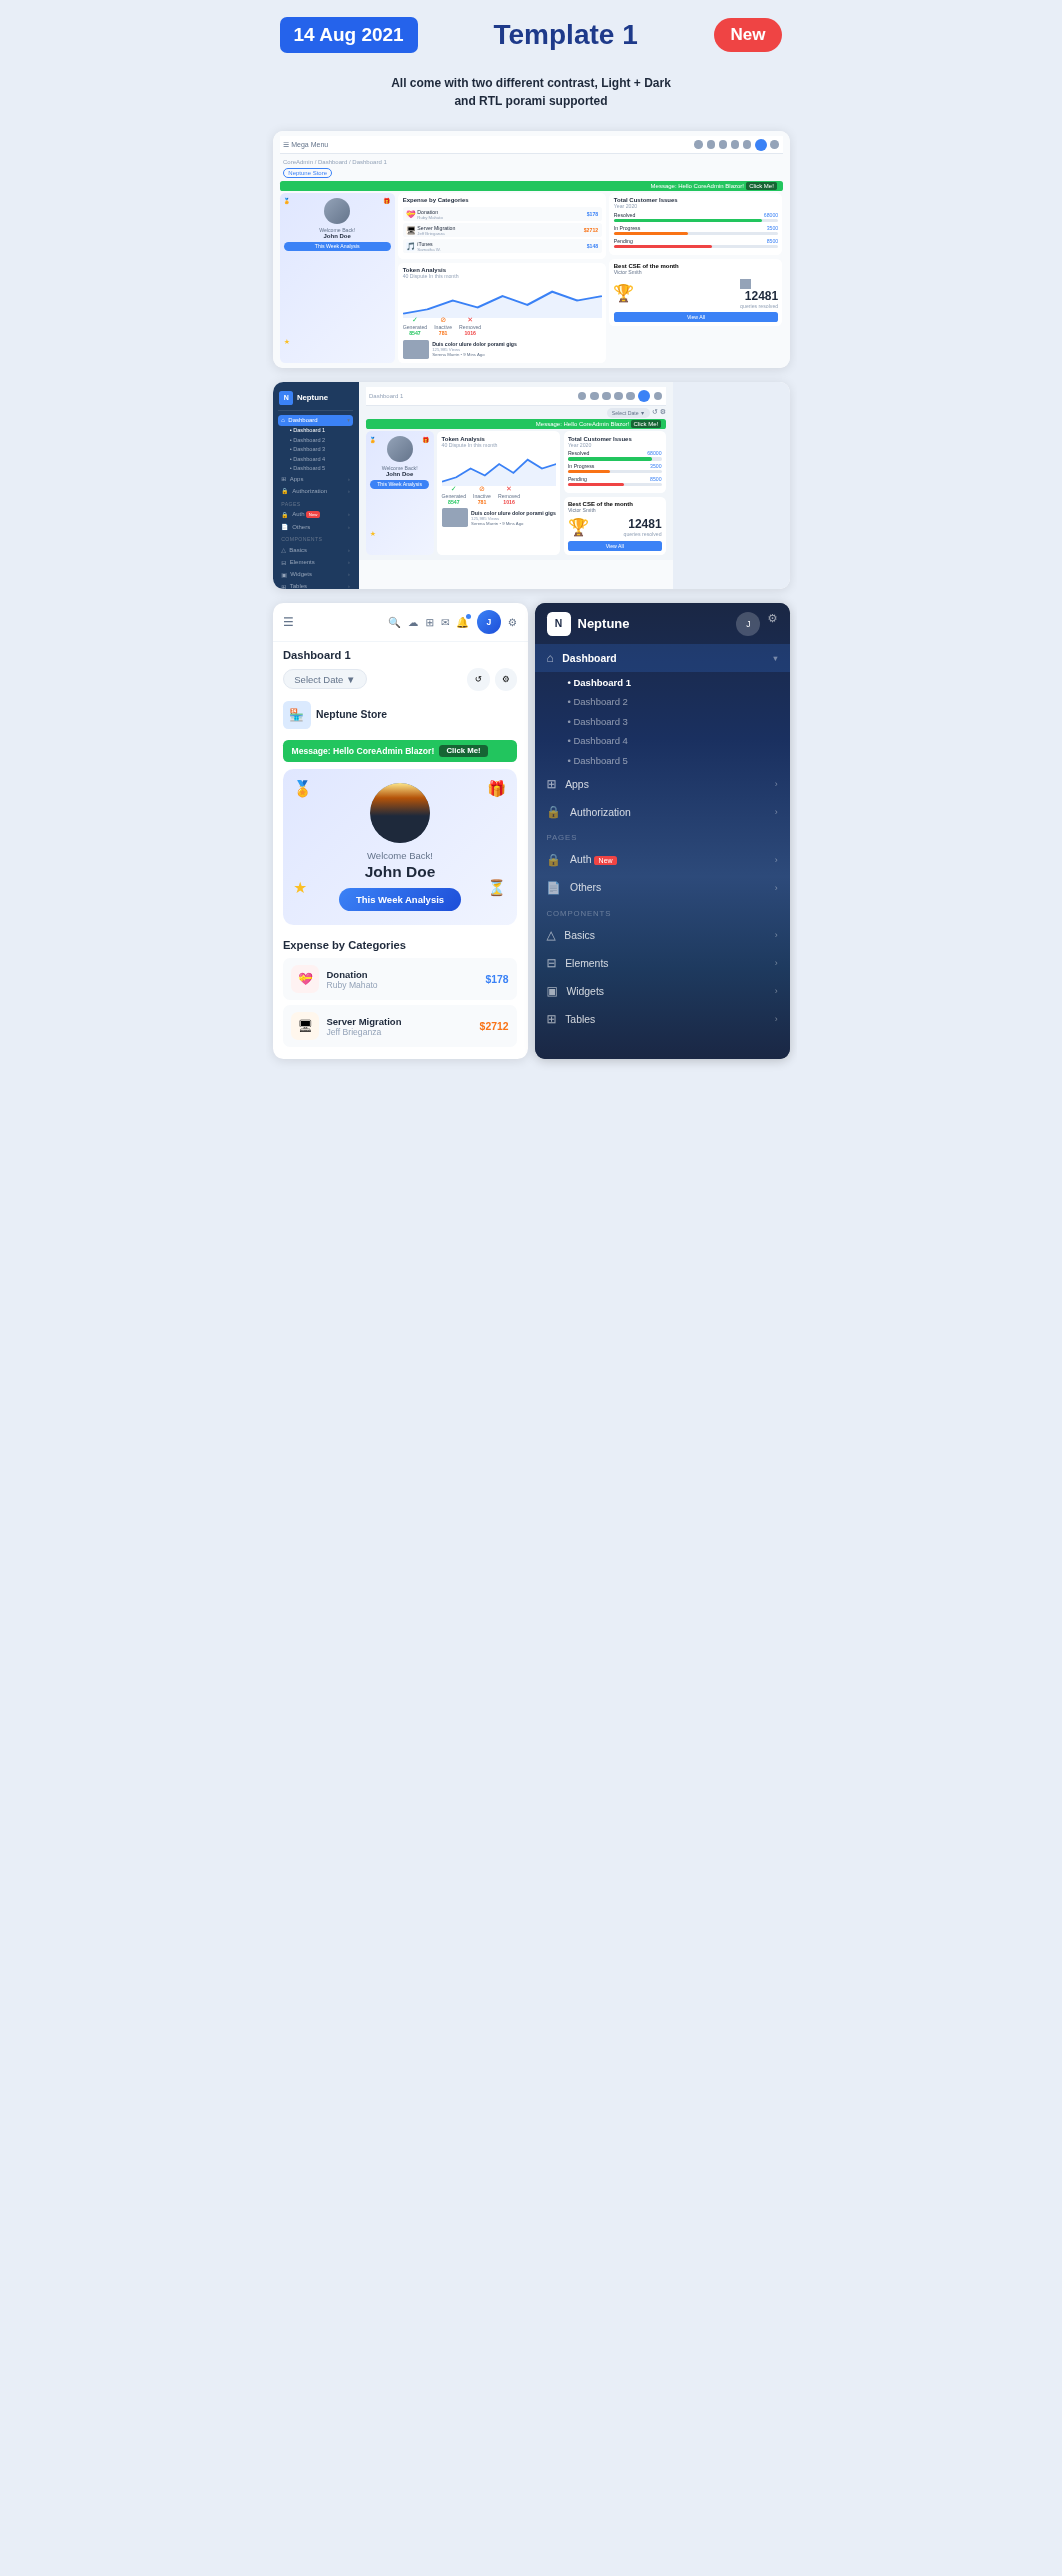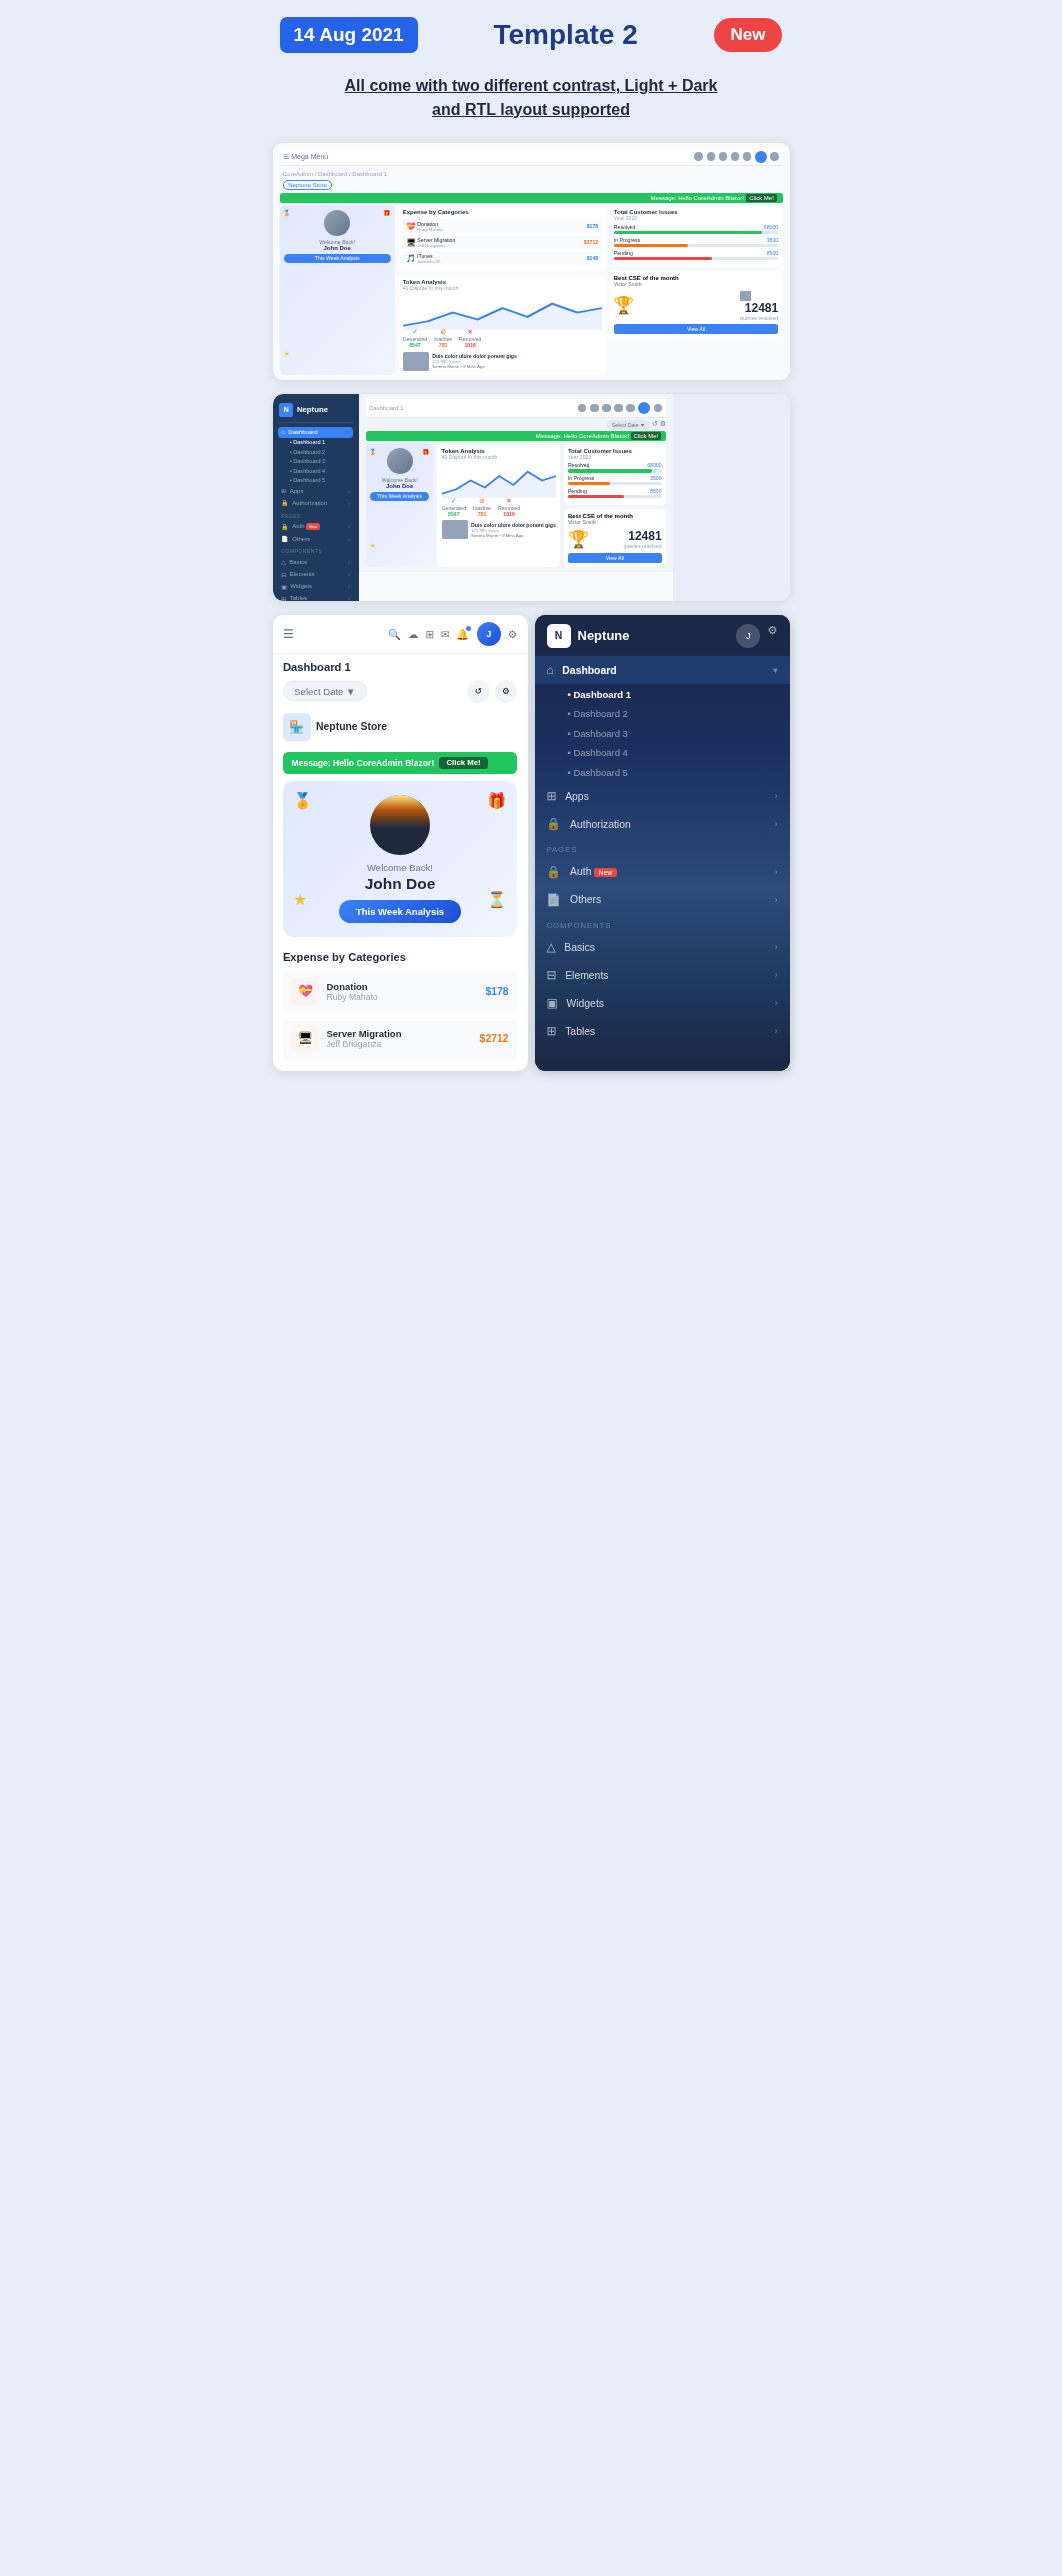--- a/index.html
+++ b/index.html
@@ -35,26 +35,25 @@
     .new-badge {
       background: #ef4444;
       color: white;
       border-radius: 17px;
       padding: 7px 17px;
       font-size: 17px;
       font-weight: 700;
     }
     .subtitle {
       text-align: center;
-      font-size: 16px;
+      font-size: 12px;
       font-weight: 700;
       color: #1e293b;
       padding: 7px 14px 14px;
       line-height: 1.5;
-      text-decoration: underline;
     }
 
     
     .preview-card {
       background: white;
       border-radius: 10.4px;
       margin: 7px 7px 14px;
       overflow: hidden;
       box-shadow: 0 1.7px 10.4px rgba(0,0,0,0.1);
     }
@@ -393,26 +392,26 @@
     .dark-new-badge { background: #ef4444; color: white; font-size: 7px; padding: 0.9px 4.3px; border-radius: 2.6px; }
 
     
     .chart-svg { width: 100%; height: 35px; }
   </style>
 </head>
 <body>
 
 <div class="header-section">
   <div class="date-badge">14 Aug 2021</div>
-  <div class="template-title">Template 2</div>
+  <div class="template-title">Template 1</div>
   <div class="new-badge">New</div>
 </div>
 <div class="subtitle">
   <span>All come with two different contrast, Light + Dark</span><br>
-  <span>and RTL layout supported</span>
+  <span>and RTL porami supported</span>
 </div>
 
 <div class="preview-card">
   <div class="mini-dash">
     
     <div class="mini-topbar">
       <div class="mini-topbar-left">☰ <span>Mega Menu</span></div>
       <div class="mini-topbar-icons">
         <div class="mini-icon"></div>
         <div class="mini-icon"></div>

